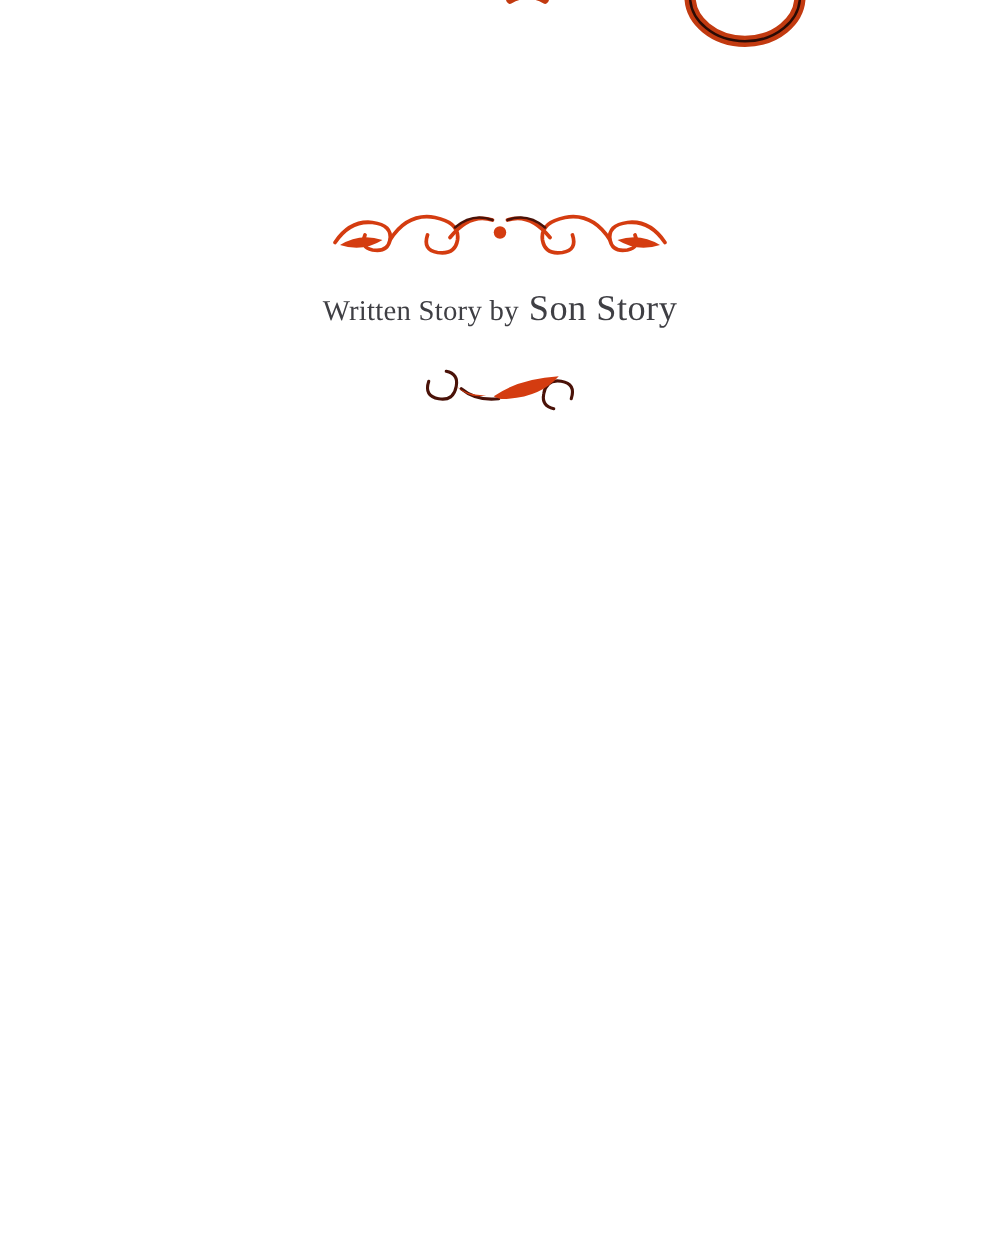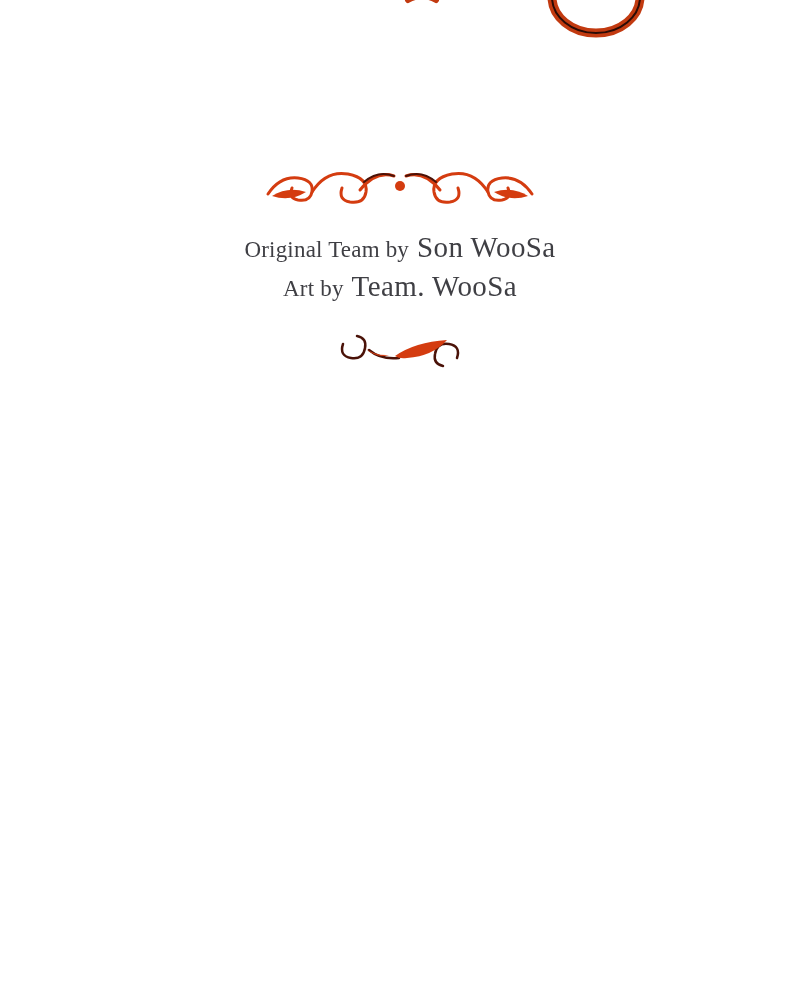--- a/index.html
+++ b/index.html
@@ -100,26 +100,22 @@
       <circle cx="140" cy="26" r="5"></circle>
     </g>
     <g fill="none" stroke="#4a1208" stroke-width="2" stroke-linecap="round">
       <path d="M104 22 q14 -12 30 -6"></path>
       <path d="M176 22 q-14 -12 -30 -6"></path>
     </g>
   </svg>
 
   <div class="credit-lines">
     <div class="credit-line">
-      <span class="role">Original Team by</span>
-      <span class="name">Son WooSa</span>
-    </div>
-    <div class="credit-line">
-      <span class="role">Art by</span>
-      <span class="name">Team. WooSa</span>
+      <span class="role">Written Story by</span>
+      <span class="name">Son Story</span>
     </div>
   </div>
 
   <svg class="divider-bottom" viewBox="0 0 130 44" xmlns="http://www.w3.org/2000/svg">
     <g fill="none" stroke="#4a1208" stroke-width="2.5" stroke-linecap="round">
       <path d="M8 16 q-4 12 8 14 q12 2 14 -10 q2 -10 -8 -12"></path>
       <path d="M122 30 q4 -12 -8 -14 q-12 -2 -14 10 q-2 10 8 12"></path>
       <path d="M34 22 q12 10 30 8"></path>
     </g>
     <g fill="#d43c10">

